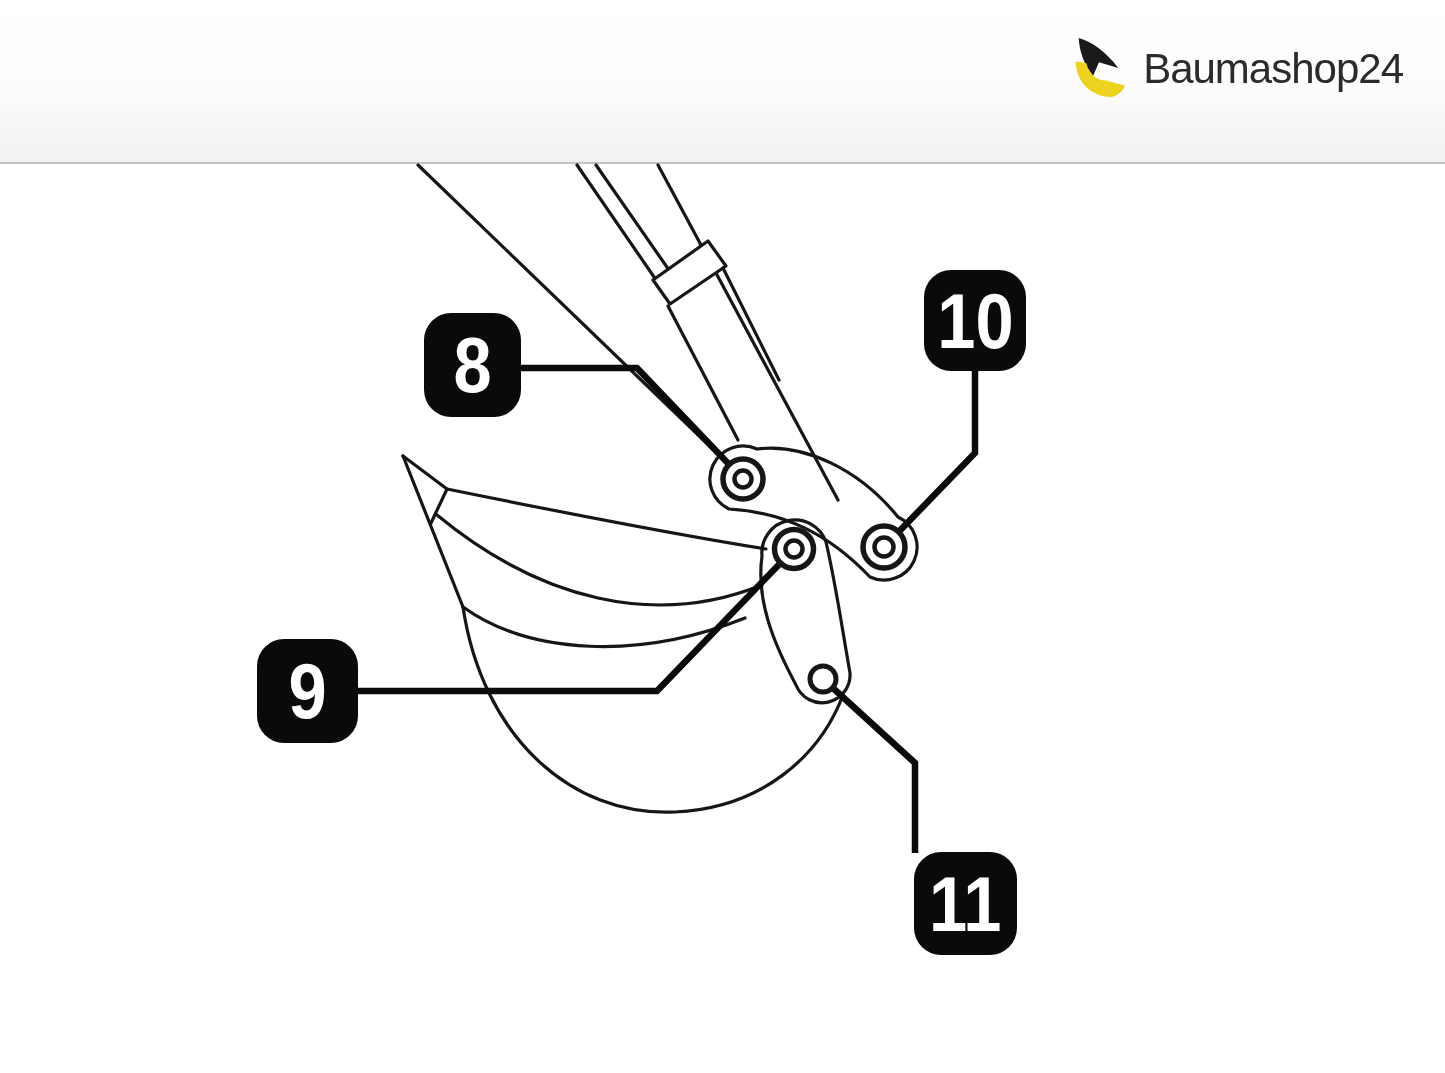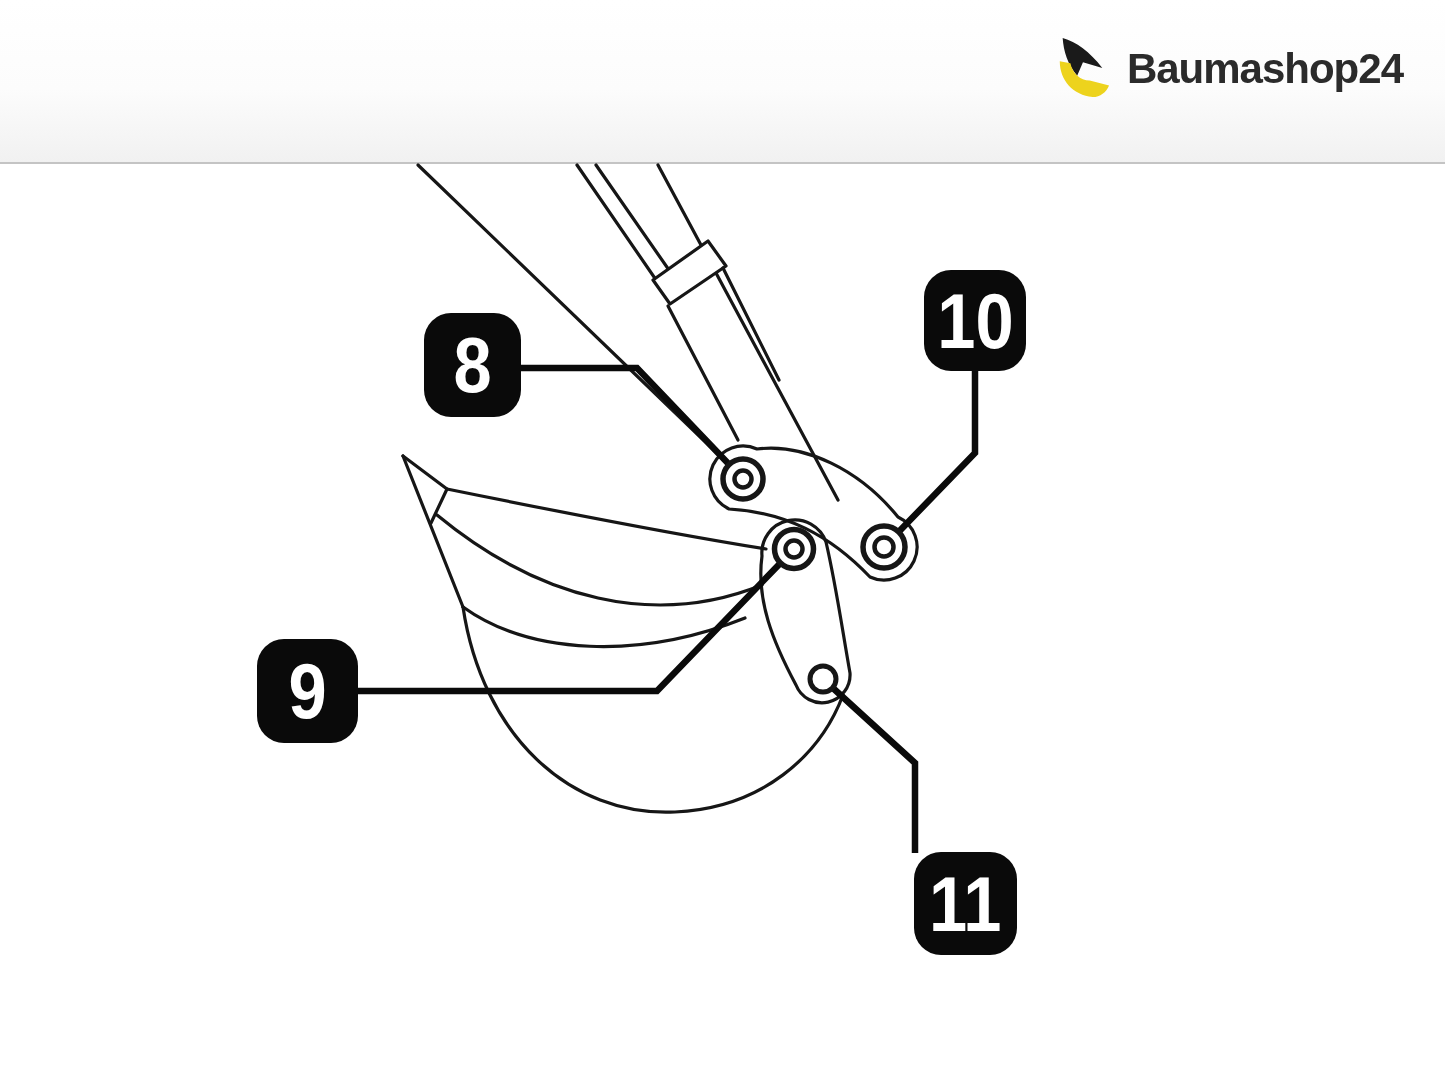--- a/index.html
+++ b/index.html
@@ -12,21 +12,21 @@
     position:absolute; left:0; top:0; width:1445px; height:162px;
     background:linear-gradient(180deg,#ffffff 0%,#fcfcfc 55%,#f1f1f1 100%);
     border-bottom:2px solid #c4c4c4;
   }
   .logo {
     position:absolute; top:36px; right:42px;
     display:flex; align-items:center; gap:16px;
   }
   .logo-mark { width:58px; height:66px; }
   .logo-text {
-    font-size:42px; font-weight:700; color:#2b2b2b; letter-spacing:-1px;
+    font-size:42px; font-weight:400; color:#2b2b2b; letter-spacing:-1px;
     white-space:nowrap;
   }
   .diagram-svg { position:absolute; left:0; top:0; }
   .art { stroke:#161616; stroke-width:3.2; fill:none;
          stroke-linecap:round; stroke-linejoin:round; }
   .art-filled { fill:#ffffff; }
   .callout-line { stroke:#0a0a0a; stroke-width:6.5; fill:none;
                   stroke-linejoin:miter; stroke-linecap:butt; }
   .pin-outer { fill:#ffffff; stroke:#161616; stroke-width:5.5; }
   .pin-inner { fill:#ffffff; stroke:#161616; stroke-width:4.5; }

